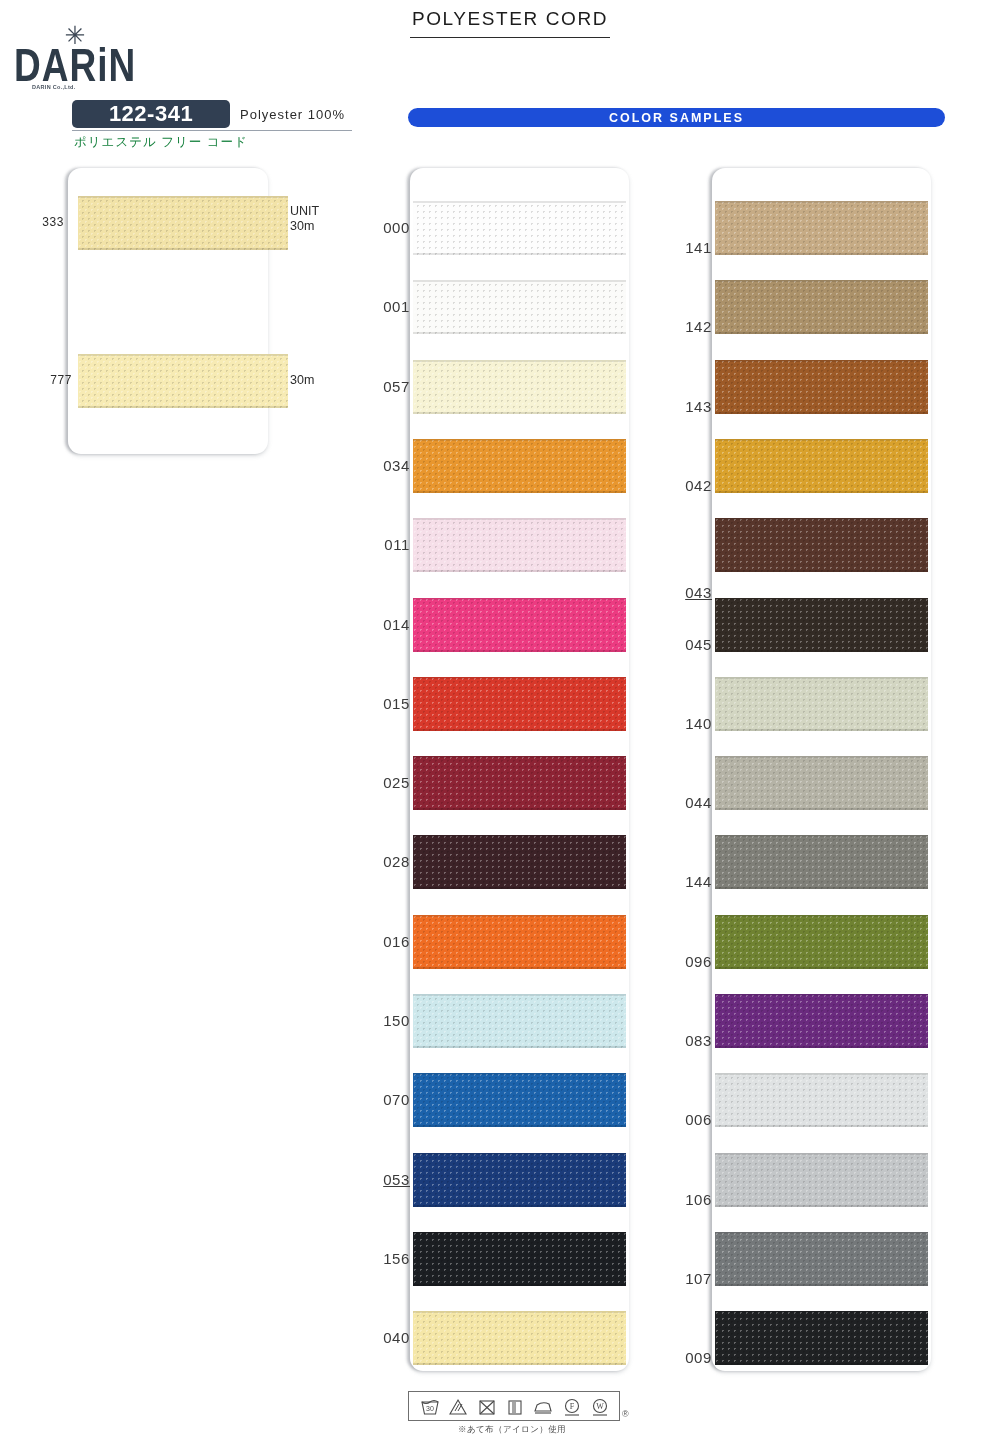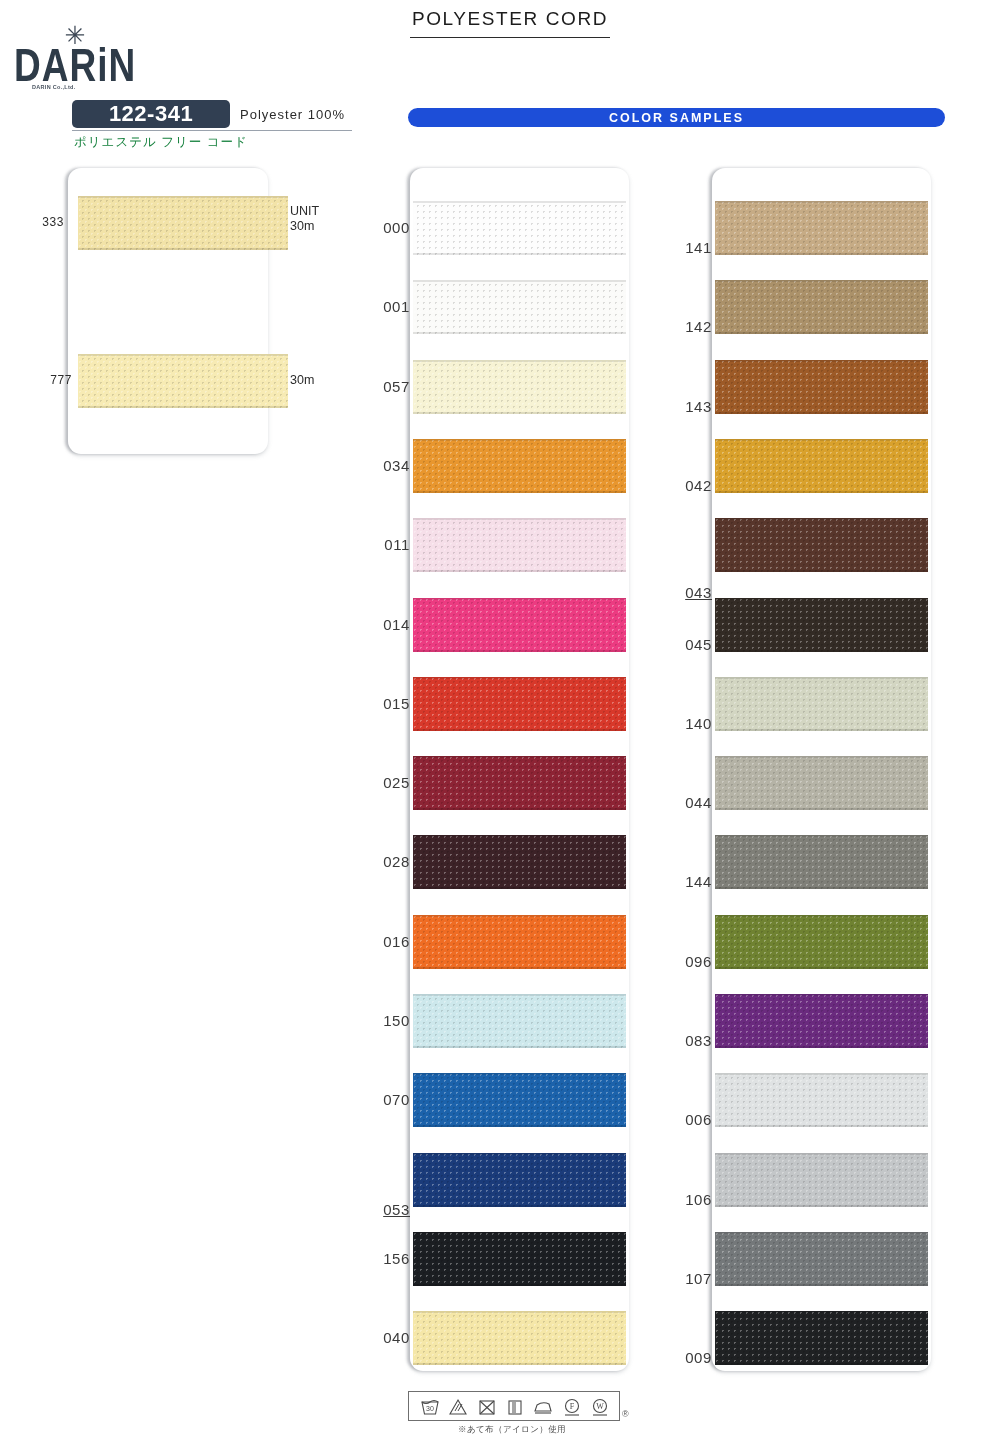--- a/index.html
+++ b/index.html
@@ -341,21 +341,21 @@
       <div class="weave"></div>
       <div class="edge-top"></div>
       <div class="edge-bot"></div>
     </div>
     <div class="code-label col1-code" style="top: 1091px;">070</div>
     <div class="swatch col1-swatch" style="top: 1153px; background: rgb(26, 59, 122);">
       <div class="weave"></div>
       <div class="edge-top"></div>
       <div class="edge-bot"></div>
     </div>
-    <div class="code-label col1-code" style="top: 1201px; text-decoration: underline;">053</div>
+    <div class="code-label col1-code" style="top: 1171px; text-decoration: underline;">053</div>
     <div class="swatch col1-swatch" style="top: 1232px; background: rgb(27, 30, 34);">
       <div class="weave"></div>
       <div class="edge-top"></div>
       <div class="edge-bot"></div>
     </div>
     <div class="code-label col1-code" style="top: 1250px;">156</div>
     <div class="swatch col1-swatch" style="top: 1311px; background: rgb(245, 231, 168);">
       <div class="weave"></div>
       <div class="edge-top"></div>
       <div class="edge-bot"></div>

